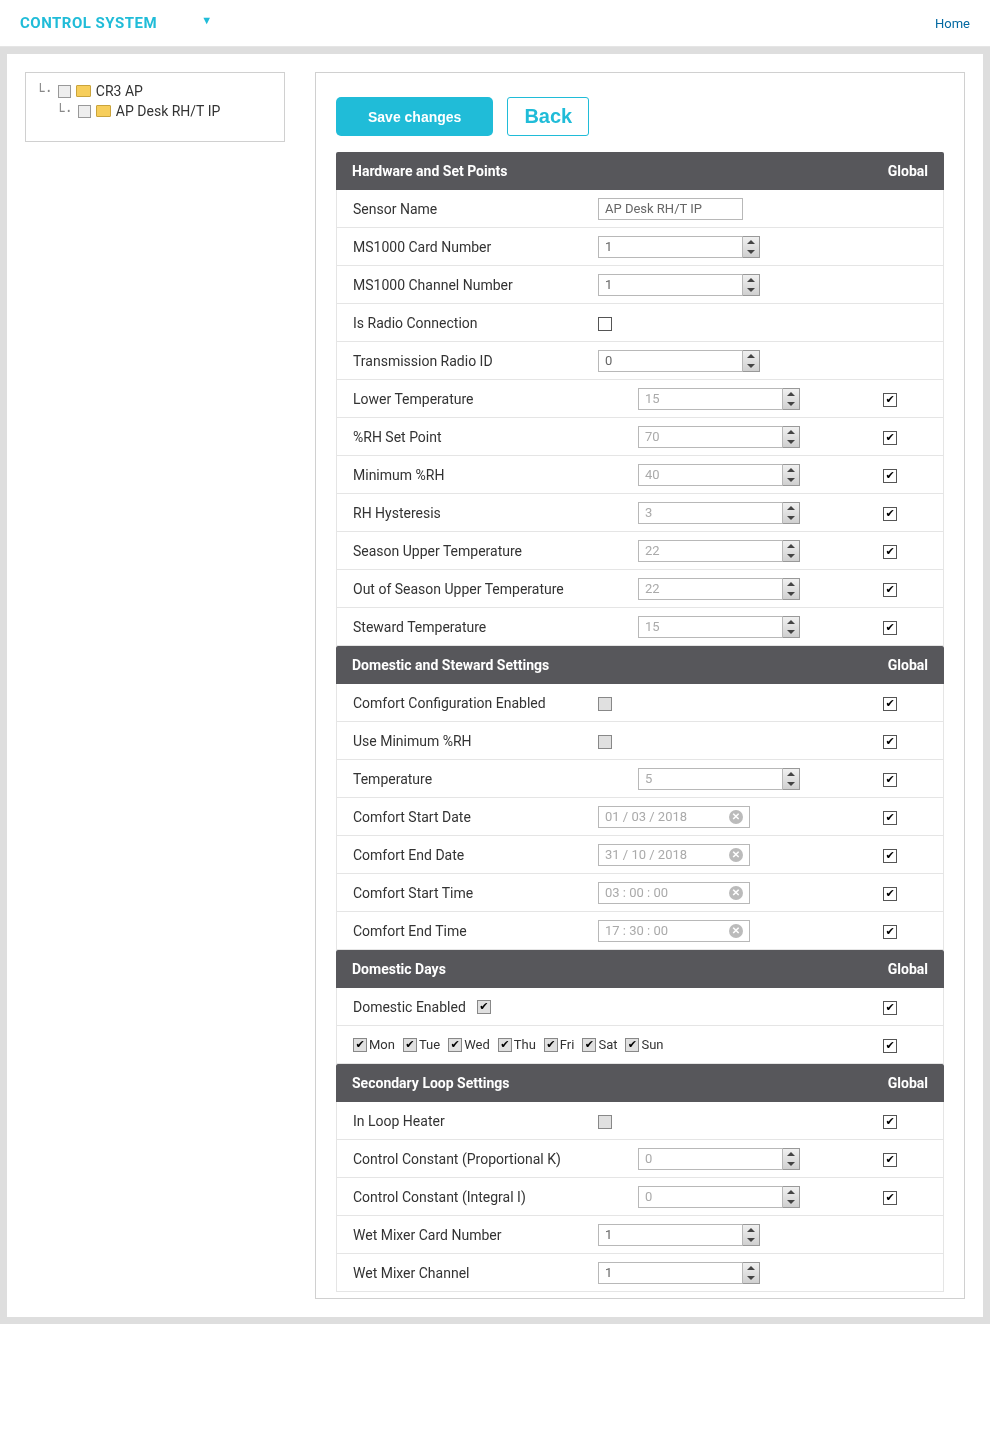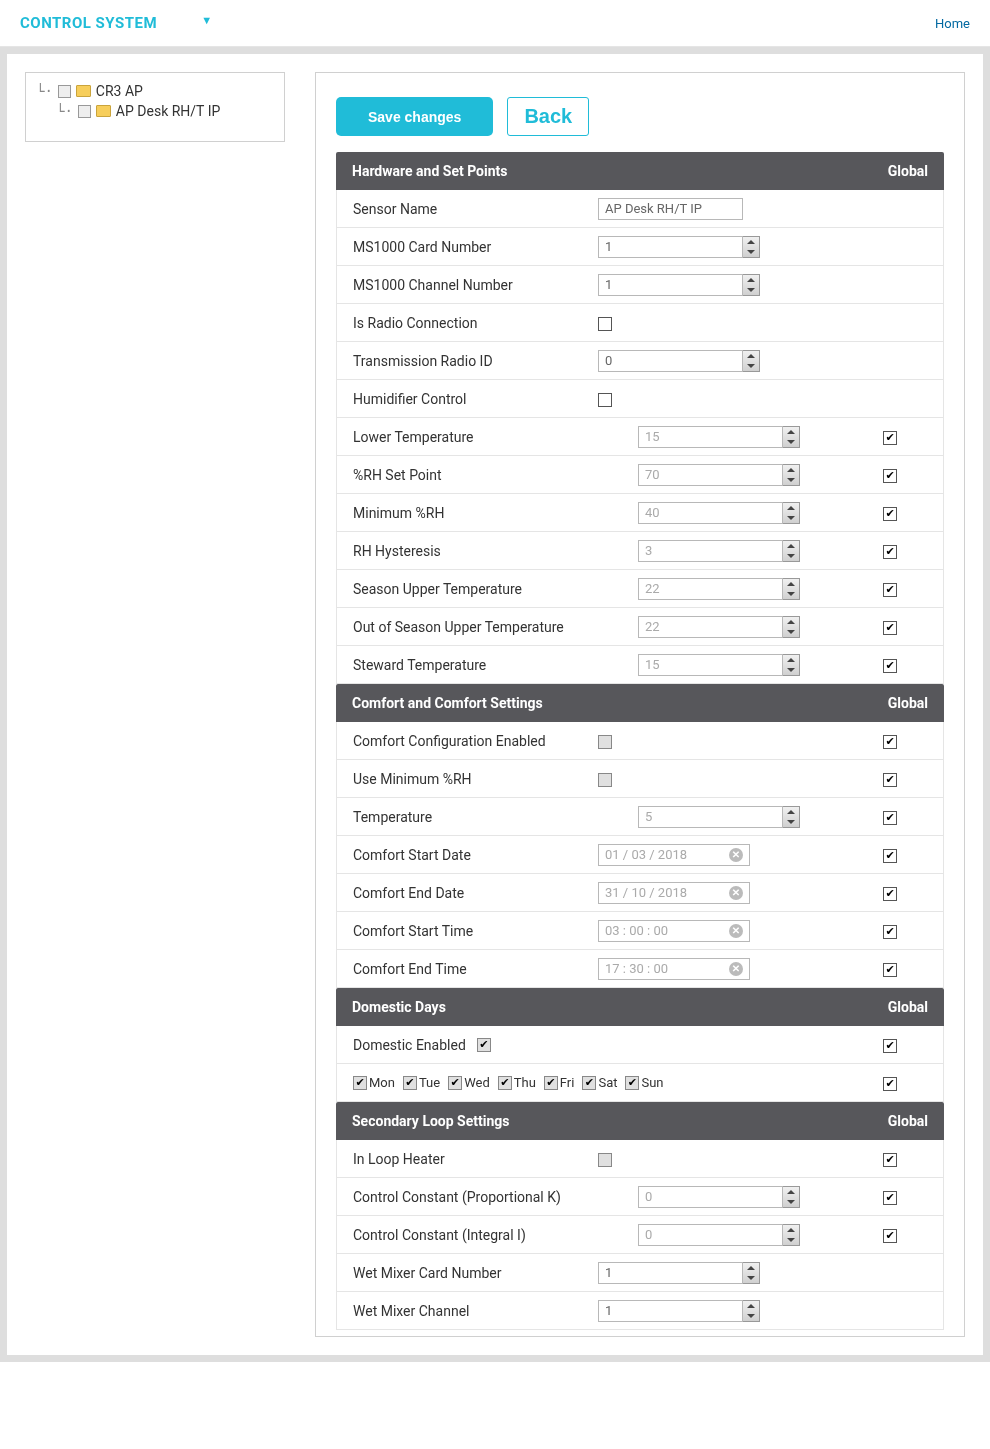--- a/index.html
+++ b/index.html
@@ -277,24 +277,20 @@
         </div>
 
         <div class="field-row">
           <div class="field-label">Transmission Radio ID</div>
           <div class="field-value"><span class="numwrap">
                 <input class="num-input" value="0" style="">
                 <span class="spinner-btns"></span>
               </span></div>
         </div>
 
-        <div class="field-row">
-          <div class="field-label">Humidifier Control</div>
-          <div class="field-value"><span class="chk"></span></div>
-        </div>
 
         <div class="field-row">
           <div class="field-label">Lower Temperature</div>
           <div class="field-value"><span class="numwrap">
                 <input class="num-input disabled-input" value="15" style="">
                 <span class="spinner-btns"></span>
               </span></div>
           <div class="field-global"><span class="chk">✔</span></div>
         </div>
 
@@ -348,21 +344,21 @@
           <div class="field-value"><span class="numwrap">
                 <input class="num-input disabled-input" value="15" style="">
                 <span class="spinner-btns"></span>
               </span></div>
           <div class="field-global"><span class="chk">✔</span></div>
         </div>
       </div>
 
       <div class="mb-section">
         <div class="section-head">
-          <span>Comfort and Comfort Settings</span>
+          <span>Domestic and Steward Settings</span>
           <span>Global</span>
         </div>
 
         <div class="field-row">
           <div class="field-label">Comfort Configuration Enabled</div>
           <div class="field-value"><span class="chk disabled"></span></div>
           <div class="field-global"><span class="chk">✔</span></div>
         </div>
 
         <div class="field-row">

